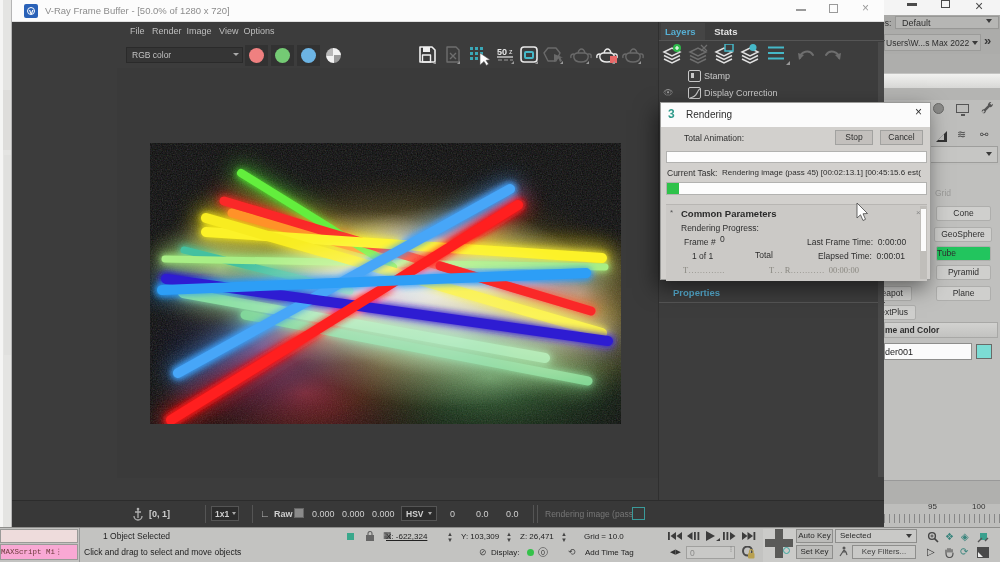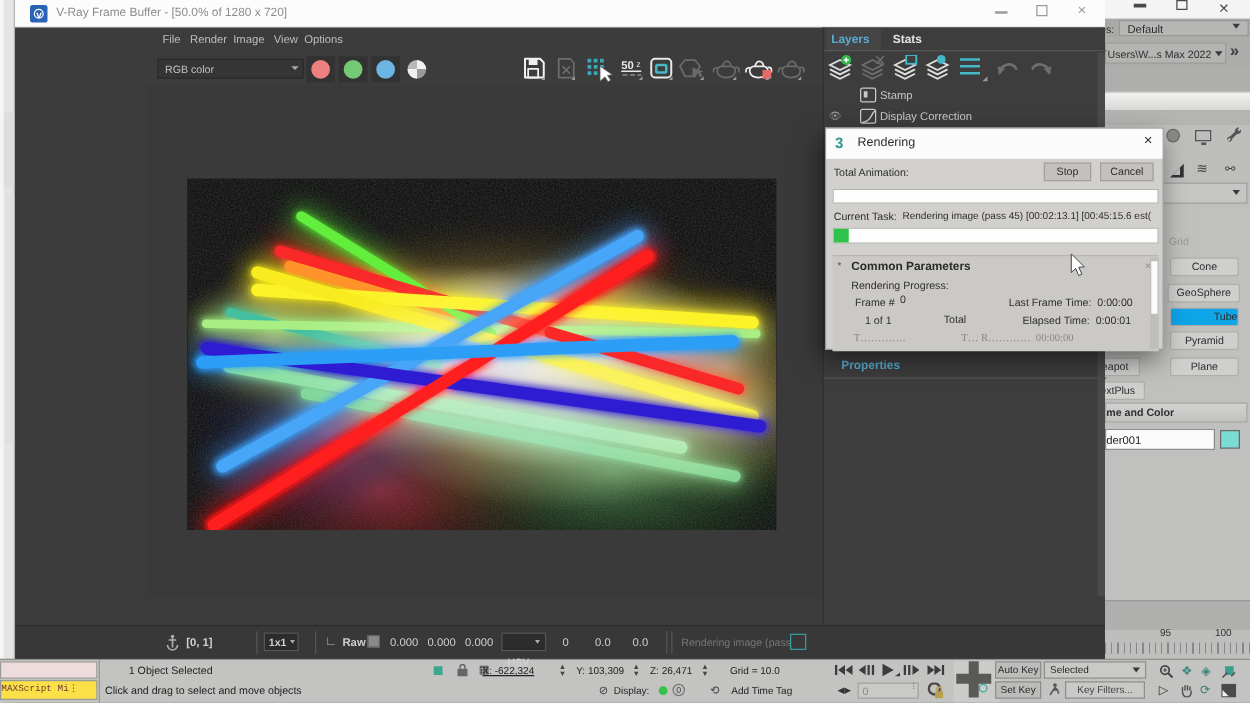--- a/index.html
+++ b/index.html
@@ -58,42 +58,42 @@
   <div class="abs" style="left:96px;top:129px;font-size:10px;color:#444;">⚯</div>
 
   <div class="abs" style="left:0;top:146px;width:114px;height:17px;background:#c6c6c4;border:1px solid #9e9e9c;"></div>
   <div class="abs" style="left:102px;top:152px;width:0;height:0;border-left:3.5px solid transparent;border-right:3.5px solid transparent;border-top:4px solid #3a3a3a;"></div>
 
   <div class="abs" style="left:0;top:165px;width:116px;height:315px;background:#c0c0be;"></div>
   <div class="abs" style="left:51px;top:188px;font-size:8.5px;color:#9a9a98;">Grid</div>
 
   <div class="abs" style="left:52px;top:206px;width:55px;height:15px;background:#cfcfcd;border:1px solid #aeaeac;border-radius:2px;font-size:8.5px;color:#2e2e2e;text-align:center;line-height:13px;">Cone</div>
   <div class="abs" style="left:50px;top:227px;width:58px;height:15px;background:#cfcfcd;border:1px solid #aeaeac;border-radius:2px;font-size:8.5px;color:#2e2e2e;text-align:center;line-height:13px;">GeoSphere</div>
-  <div class="abs" style="left:52px;top:246px;width:55px;height:15px;background:#0ea5e9;border:1px solid #aeaeac;border-radius:2px;font-size:8.5px;color:#2e2e2e;text-align:right;line-height:13px;">Tube</div>
+  <div class="abs" style="left:52px;top:246px;width:55px;height:15px;background:#22c55e;border:1px solid #aeaeac;border-radius:2px;font-size:8.5px;color:#2e2e2e;text-align:left;line-height:13px;">Tube</div>
   <div class="abs" style="left:52px;top:265px;width:55px;height:15px;background:#cfcfcd;border:1px solid #aeaeac;border-radius:2px;font-size:8.5px;color:#2e2e2e;text-align:center;line-height:13px;">Pyramid</div>
   <div class="abs" style="left:52px;top:286px;width:55px;height:15px;background:#cfcfcd;border:1px solid #aeaeac;border-radius:2px;font-size:8.5px;color:#2e2e2e;text-align:center;line-height:13px;">Plane</div>
 
   <div class="abs" style="left:-16px;top:286px;width:44px;height:15px;background:#cfcfcd;border:1px solid #aeaeac;border-radius:2px;font-size:8.5px;color:#2e2e2e;text-align:center;line-height:13px;">Teapot</div>
   <div class="abs" style="left:-16px;top:305px;width:48px;height:15px;background:#cfcfcd;border:1px solid #aeaeac;border-radius:2px;font-size:8.5px;color:#2e2e2e;text-align:center;line-height:13px;">TextPlus</div>
 
   <div class="abs" style="left:0;top:322px;width:114px;height:16px;background:linear-gradient(#d2d2d0,#c2c2c0);border:1px solid #a8a8a6;font-size:8.5px;font-weight:bold;color:#2e2e2e;line-height:15px;">me and Color</div>
   <div class="abs" style="left:0;top:343px;width:88px;height:17px;background:#fbfbfb;border:1px solid #8e8e8c;font-size:9px;color:#222;line-height:16px;">der001</div>
   <div class="abs" style="left:92px;top:344px;width:16px;height:15px;background:#7cdcd4;border:1px solid #6a6a68;"></div>
 
   <div class="abs" style="left:0;top:480px;width:116px;height:24px;background:#b0b0ae;border-top:1px solid #999;"></div>
   <div class="abs" style="left:44px;top:502px;font-size:8px;color:#333;">95</div>
   <div class="abs" style="left:88px;top:502px;font-size:8px;color:#333;">100</div>
   <div class="abs" style="left:0;top:514px;width:116px;height:9px;background:repeating-linear-gradient(90deg,#888 0,#888 1px,transparent 1px,transparent 5px);"></div>
   <div class="abs" style="left:0;top:504px;width:116px;height:23px;background:#b7b7b5;opacity:0;"></div>
 </div>
 
 <div id="maxbottom" class="abs" style="left:0;top:527px;width:1000px;height:35px;background:#c3c3c1;border-top:1px solid #8e8e8c;">
 
   <div class="abs" style="left:0;top:1px;width:78px;height:14px;background:#eedcdc;border:1px solid #9a9a98;"></div>
-  <div class="abs" style="left:0;top:16px;width:78px;height:16px;background:#fde047;border:1px solid #9a9a98;font-family:'Liberation Mono',monospace;font-size:7.5px;color:#6c3a3a;line-height:15px;white-space:nowrap;overflow:hidden;">MAXScript Mi⋮</div>
+  <div class="abs" style="left:0;top:16px;width:78px;height:16px;background:#f9a8d4;border:1px solid #9a9a98;font-family:'Liberation Mono',monospace;font-size:7.5px;color:#6c3a3a;line-height:15px;white-space:nowrap;overflow:hidden;">MAXScript Mi⋮</div>
   <div class="abs" style="left:79px;top:0;width:1px;height:35px;background:#999;"></div>
 
   <div class="abs" style="left:84px;top:3px;font-size:8.5px;color:#222;margin-left:19px;">1 Object Selected</div>
   <div class="abs" style="left:84px;top:19px;font-size:8.5px;color:#222;">Click and drag to select and move objects</div>
 
   <div class="abs" style="left:347px;top:5px;width:7px;height:7px;background:#3aa88c;"></div>
   <svg class="abs" style="left:365px;top:3px;" width="10" height="11">
       <rect x="1" y="4" width="8" height="6" fill="#666"></rect>
       <path d="M3,4 v-1.5 a2,2 0 0 1 4,0 V4" stroke="#666" stroke-width="1.2" fill="none"></path>
     </svg>
@@ -456,38 +456,38 @@
     <div class="abs" style="left:193px;top:4px;width:1px;height:18px;background:#555;"></div>
     <div class="abs" style="left:199px;top:5px;width:28px;height:15px;background:#2c2c2c;border:1px solid #555;"></div>
     <div class="abs" style="left:203px;top:8px;font-size:8.5px;font-weight:bold;color:#cfcfcf;">1x1</div>
     <div class="abs" style="left:220px;top:11px;width:0;height:0;border-left:2.5px solid transparent;border-right:2.5px solid transparent;border-top:3px solid #aaa;"></div>
     <div class="abs" style="left:240px;top:4px;width:1px;height:18px;background:#555;"></div>
     <div class="abs" style="left:248px;top:7px;font-size:10px;color:#b8b8b8;">∟</div>
     <div class="abs" style="left:262px;top:8px;font-size:9px;font-weight:bold;color:#cfcfcf;">Raw</div>
     <div class="abs" style="left:282px;top:7px;width:10px;height:10px;background:#8a8a8a;border:1px solid #666;"></div>
     <div class="abs" style="left:300px;top:8px;font-size:9px;color:#cfcfcf;">0.000&nbsp;&nbsp;&nbsp;0.000&nbsp;&nbsp;&nbsp;0.000</div>
     <div class="abs" style="left:389px;top:5px;width:36px;height:15px;background:#2c2c2c;border:1px solid #555;"></div>
-    <div class="abs" style="left:394px;top:24px;font-size:8.5px;font-weight:bold;color:#cfcfcf;">HSV</div>
+    <div class="abs" style="left:394px;top:8px;font-size:8.5px;font-weight:bold;color:#cfcfcf;">HSV</div>
     <div class="abs" style="left:416px;top:11px;width:0;height:0;border-left:2.5px solid transparent;border-right:2.5px solid transparent;border-top:3px solid #aaa;"></div>
     <div class="abs" style="left:438px;top:8px;font-size:9px;color:#cfcfcf;">0</div>
     <div class="abs" style="left:464px;top:8px;font-size:9px;color:#cfcfcf;">0.0</div>
     <div class="abs" style="left:494px;top:8px;font-size:9px;color:#cfcfcf;">0.0</div>
     <div class="abs" style="left:521px;top:4px;width:1px;height:18px;background:#555;"></div>
     <div class="abs" style="left:525px;top:4px;width:1px;height:18px;background:#555;"></div>
     <div class="abs" style="left:533px;top:8px;font-size:8.5px;color:#777;">Rendering image (pass</div>
     <div class="abs" style="left:620px;top:6px;width:13px;height:13px;border:1px solid #3a9a9a;"></div>
   </div>
 </div>
 
 <div id="dialog" class="abs" style="left:660px;top:102px;width:271px;height:178px;background:#d2d0cd;border:1px solid #9a9a98;box-shadow:-4px 8px 20px rgba(0,0,0,0.5);">
   <div class="abs" style="left:0;top:0;width:269px;height:24px;background:#fbfbfb;"></div>
   <div class="abs" style="left:7px;top:4px;font-size:12px;font-weight:bold;color:#2e9a8a;">3</div>
   <div class="abs" style="left:25px;top:6px;font-size:10px;color:#2e2e2e;">Rendering</div>
   <div class="abs" style="left:254px;top:2px;font-size:12px;color:#2e2e2e;">×</div>
-  <div class="abs" style="left:6px;top:30px;font-size:8.5px;color:#2e2e2e;">Total Animation:</div>
+  <div class="abs" style="left:23px;top:30px;font-size:8.5px;color:#2e2e2e;">Total Animation:</div>
   <div class="abs" style="left:174px;top:27px;width:38px;height:15px;background:#c3c0bd;border:1px solid #a2a2a0;font-size:8.5px;color:#2e2e2e;text-align:center;line-height:13px;">Stop</div>
   <div class="abs" style="left:219px;top:27px;width:43px;height:15px;background:#c3c0bd;border:1px solid #a2a2a0;font-size:8.5px;color:#2e2e2e;text-align:center;line-height:13px;">Cancel</div>
   <div class="abs" style="left:5px;top:48px;width:261px;height:12px;background:#fdfdfd;border:1px solid #b2b2b0;"></div>
   <div class="abs" style="left:6px;top:65px;font-size:8.5px;color:#2e2e2e;">Current Task:</div>
   <div class="abs" style="left:61px;top:65px;font-size:8px;color:#2e2e2e;white-space:nowrap;">Rendering image (pass 45) [00:02:13.1] [00:45:15.6 est(</div>
   <div class="abs" style="left:5px;top:79px;width:261px;height:13px;background:#fdfdfd;border:1px solid #b2b2b0;"></div>
   <div class="abs" style="left:6px;top:80px;width:12px;height:11px;background:#2ec24a;"></div>
 
   <div class="abs" style="left:5px;top:101px;width:261px;height:77px;background:#cbc9c6;border-top:1px solid #b8b6b3;"></div>
   <div class="abs" style="left:9px;top:105px;font-size:8px;color:#555;">*</div>

